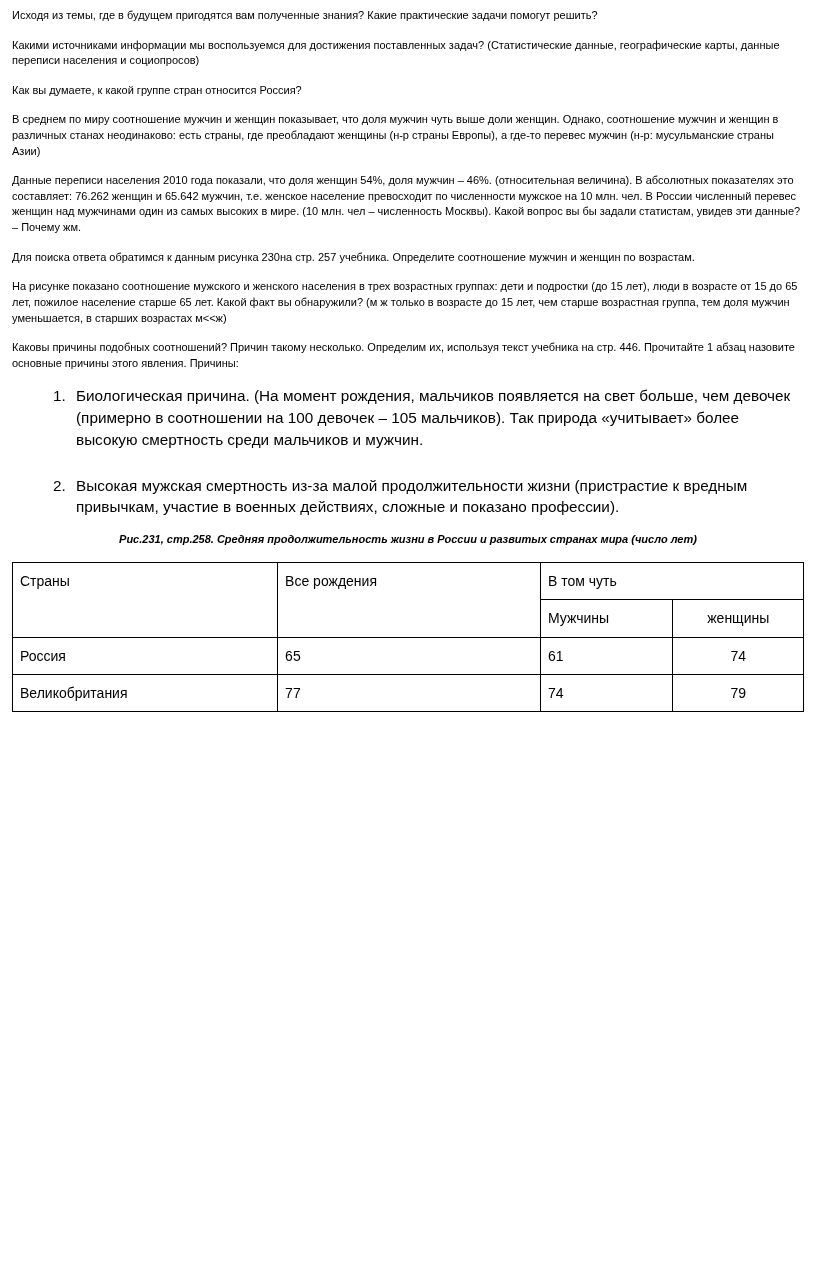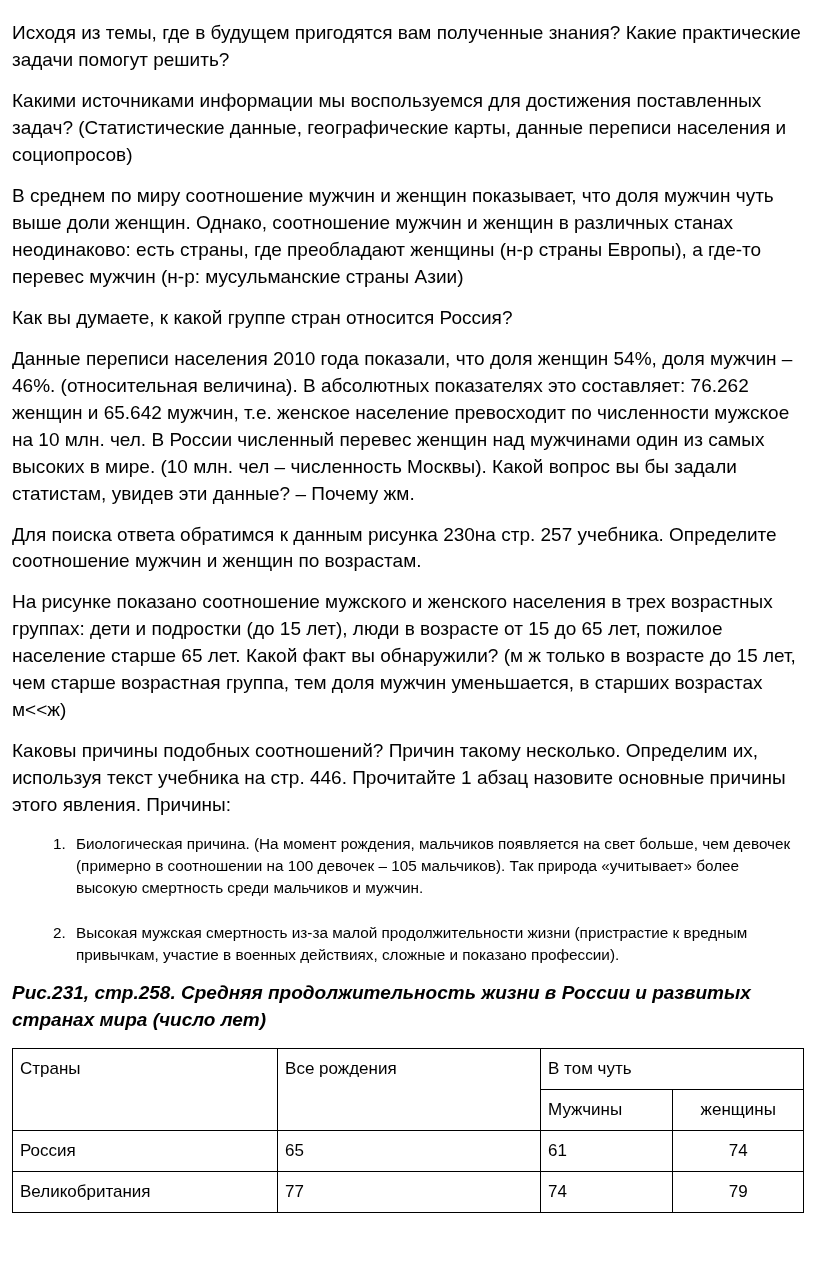--- a/index.html
+++ b/index.html
@@ -14,22 +14,22 @@
     color: #000000;
   }
   .page {
     width: 816px;
     min-height: 1265px;
     box-sizing: border-box;
     padding: 8px 12px 0 12px;
     position: relative;
   }
   p.para {
-    margin: 12px 0 14px 0;
-    font-size: 19px;
+    margin: 0 0 14px 0;
+    font-size: 11px;
     line-height: 1.42;
     text-align: left;
   }
   .italic {
     font-style: italic;
   }
   .bold-italic {
     font-style: italic;
     font-weight: bold;
   }
@@ -47,21 +47,21 @@
     margin-bottom: 14px;
   }
   table.life-table {
     border-collapse: collapse;
     width: 792px;
     margin-top: 2px;
     table-layout: fixed;
   }
   table.life-table td {
     border: 1px solid #000000;
-    font-size: 17px;
+    font-size: 14px;
     padding: 9px 6px 9px 7px;
     vertical-align: top;
     line-height: 1.3;
   }
   td.c1 { width: 232px; }
   td.c2 { width: 230px; }
   td.c3 { width: 230px; }
   td.c4 { width: 100px; text-align: center; }
   .tall-cell { height: 56px; }
   .nb-bottom { border-bottom: none !important; }
@@ -69,39 +69,39 @@
 </head>
 <body>
 
 <div class="page">
 
   <p class="para">Исходя из темы, где в будущем пригодятся вам полученные знания? Какие практические задачи помогут решить?</p>
 
   <p class="para">Какими  источниками информации мы воспользуемся для достижения поставленных задач? (Статистические данные, географические карты, данные переписи населения и социопросов)</p>
 
 
+  <p class="para">Как вы думаете, к какой группе стран относится Россия?</p>
+
   <p class="para">В среднем по миру соотношение мужчин  и женщин показывает, что доля мужчин чуть выше доли женщин. Однако, соотношение мужчин и женщин в различных станах неодинаково: есть страны, где преобладают женщины (н-р страны Европы), а где-то перевес мужчин (н-р: мусульманские страны Азии)</p>
-
-  <p class="para">Как вы думаете, к какой группе стран относится Россия?</p>
 
   <p class="para">Данные переписи населения 2010 года показали, что доля женщин 54%, доля мужчин – 46%. (относительная величина). В абсолютных показателях это составляет: 76.262 женщин и 65.642 мужчин, т.е. женское население превосходит по численности мужское на 10 млн. чел. В России численный перевес женщин над мужчинами один из самых высоких в мире. (10 млн. чел – численность Москвы). Какой вопрос вы бы задали статистам, увидев эти данные? – Почему жм.</p>
 
   <p class="para"> Для поиска ответа обратимся к  данным  рисунка 230на стр. 257 учебника.  Определите соотношение мужчин и женщин по возрастам.</p>
 
   <p class="para">На рисунке показано соотношение мужского и женского населения в трех возрастных группах: дети и подростки  (до 15 лет), люди в возрасте от 15 до 65 лет, пожилое население  старше 65 лет. Какой факт вы обнаружили? (м ж только в возрасте до 15 лет, чем старше возрастная группа, тем доля мужчин уменьшается, в старших возрастах м&lt;&lt;ж)</p>
 
   <p class="para">Каковы причины подобных соотношений? Причин такому несколько. Определим  их, используя текст учебника на стр. 446. Прочитайте 1 абзац  назовите основные причины этого явления. Причины:</p>
 
   <ol class="causes">
     <li>Биологическая причина. (На момент рождения,  мальчиков появляется на свет больше, чем девочек (примерно в соотношении на 100 девочек – 105 мальчиков). Так природа «учитывает» более высокую смертность среди мальчиков и мужчин.</li>
     <li>Высокая мужская смертность из-за малой продолжительности жизни (пристрастие к вредным привычкам, участие в военных действиях, сложные и показано профессии).</li>
   </ol>
 
 
-  <p class="para italic" style="font-weight:bold;">Рис.231, стр.258. Средняя продолжительность жизни в России и развитых  странах мира (число лет)</p>
+  <p class="para italic" style="font-weight:bold;text-align:center;">Рис.231, стр.258. Средняя продолжительность жизни в России и развитых  странах мира (число лет)</p>
 
   <table class="life-table">
     <tbody>
       <tr>
         <td class="c1 tall-cell" rowspan="2">Страны</td>
         <td class="c2 tall-cell" rowspan="2">Все рождения</td>
         <td class="c3 nb-bottom" colspan="2">В том чуть</td>
       </tr>
       <tr>
         <td class="c3">Мужчины</td>

